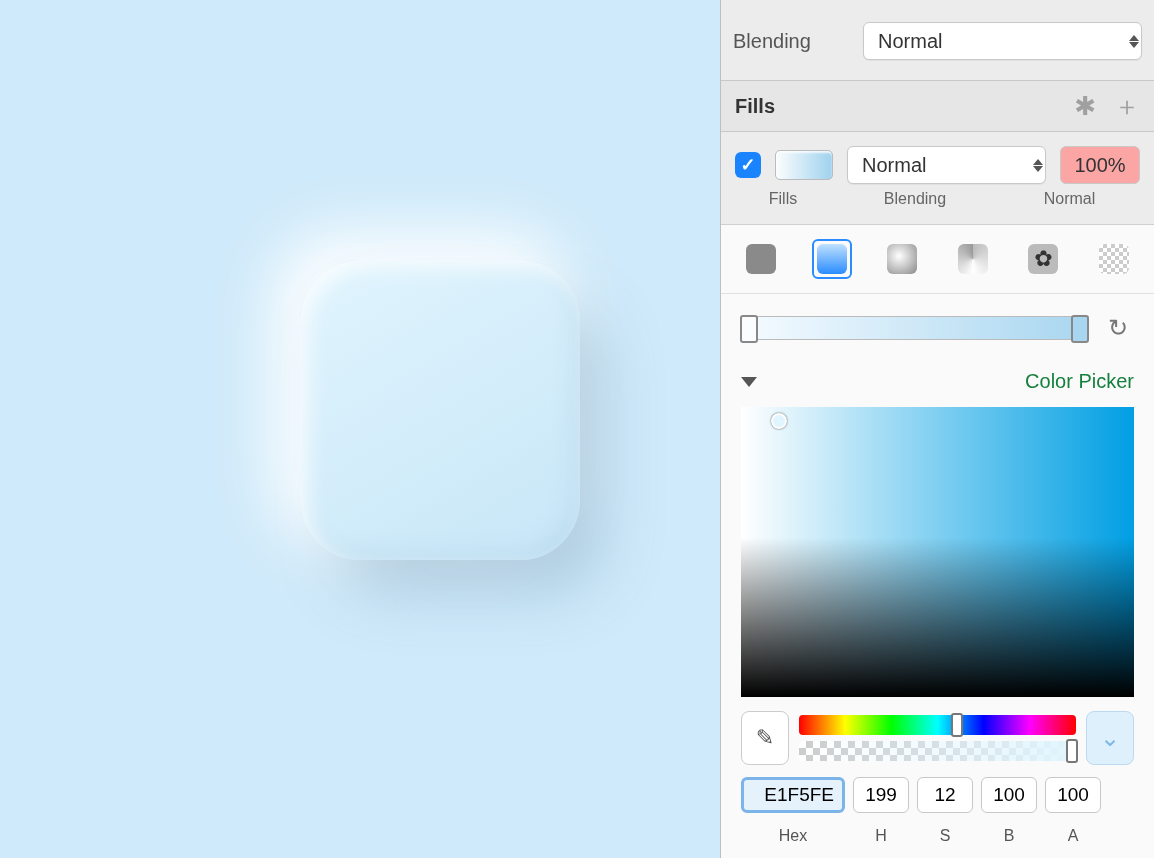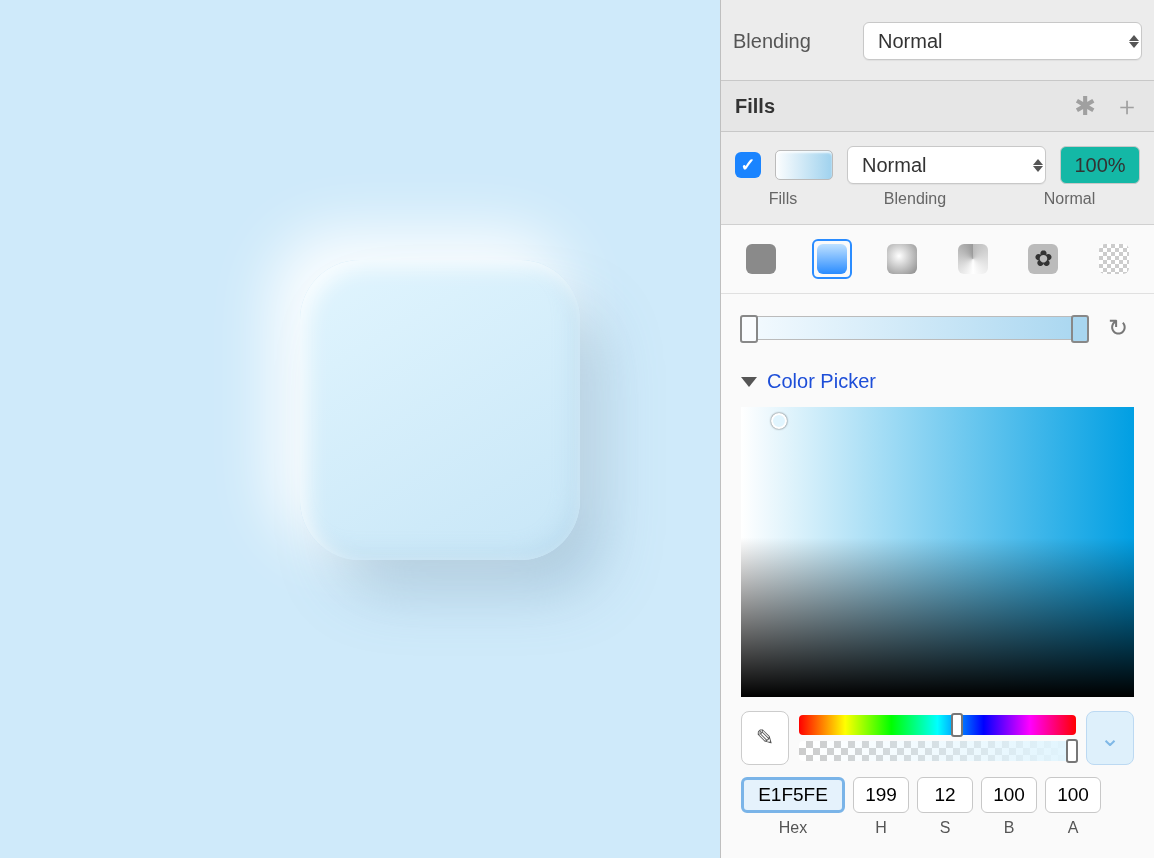--- a/index.html
+++ b/index.html
@@ -121,21 +121,21 @@
     border-radius: 5px;
     background: linear-gradient(to right, #fcfdfe, #9fd2ee);
     box-shadow: inset 0 2px 2px rgba(255,255,255,0.8);
   }
   .fill-blend {
     width: 158px;
   }
   .opacity-box {
     width: 80px;
     height: 38px;
-    background:#14b8a6;
+    background:#fca5a5;
     border:1px solid #c8c8c8;
     border-radius:6px;
     display:flex;
     align-items:center;
     justify-content:center;
     font-size:20px;
   }
   .sub-labels {
     display:flex;
     font-size:16px;
@@ -213,21 +213,22 @@
     display:flex; align-items:center; justify-content:center;
     color:#777; font-size:24px; cursor:pointer;
   }
 
   .picker-header {
     display:flex;
     align-items:center;
     gap:10px;
     padding: 8px 20px;
     font-size:20px;
-    color:#1d4ed8;
+    color:#15803d;
+    justify-content:space-between;
   }
   .disclosure {
     width:0;height:0;
     border-left:8px solid transparent;
     border-right:8px solid transparent;
     border-top:10px solid #555;
   }
 
   .sb-canvas {
     margin: 6px 20px 10px 20px;
@@ -320,29 +321,29 @@
     border:1px solid #c8c8c8;
     border-radius:6px;
     font-size:19px;
     text-align:center;
     background:#fff;
   }
   .field.hex input {
     width:104px;
     border:3px solid #7ab4e8;
     background:#e5f2fc;
-    text-align:center;
+    text-align:right;
     padding:0 8px;
     font-size:19px;
   }
   .field.h input,.field.s input,.field.b input,.field.a input { width:56px; }
   .field .sublabel {
     font-size:16px;
     color:#555;
-    margin-top:6px;
+    margin-top:14px;
   }
 
 </style>
 </head>
 <body>
 
 <div class="canvas">
   <div class="squircle"></div>
 </div>
 

